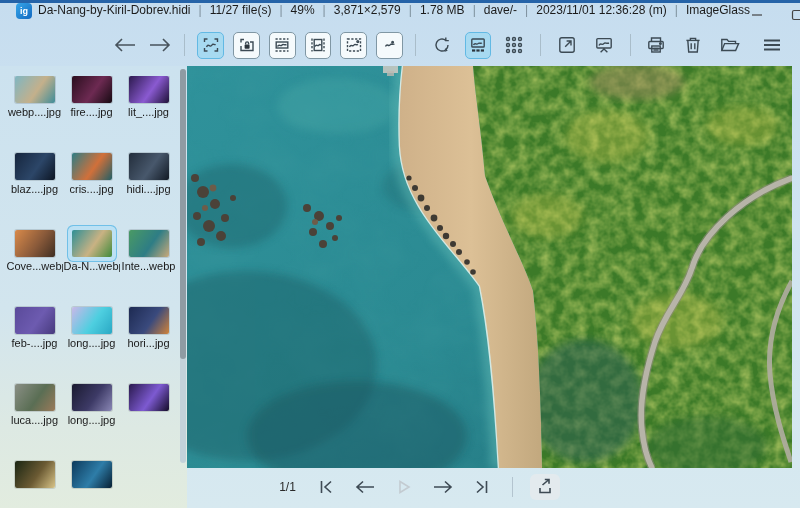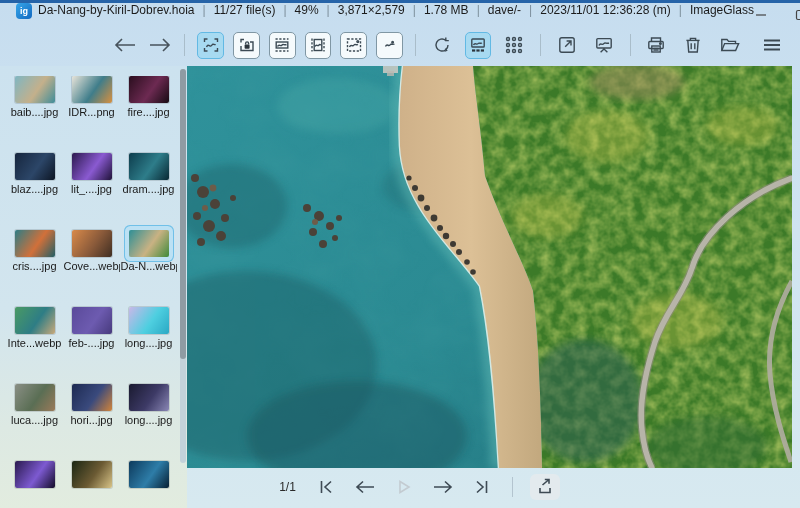--- a/index.html
+++ b/index.html
@@ -58,21 +58,21 @@
   .ssep { width:1px; height:20px; background:#b3c4cf; margin:0 4px; }
   .sbtn.boxed { background:#e3eaee; border-radius:6px; width:30px; }
 </style>
 </head>
 <body>
 
 <div class="app">
 
   <div class="titlebar">
     <div class="app-ico">ig</div>
-    <span class="tseg">Da-Nang-by-Kiril-Dobrev.hoia</span>
+    <span class="tseg">Da-Nang-by-Kiril-Dobrev.hidi</span>
     <span class="tsep">|</span>
     <span class="tseg">11/27 file(s)</span>
     <span class="tsep">|</span>
     <span class="tseg">49%</span>
     <span class="tsep">|</span>
     <span class="tseg">3,871×2,579</span>
     <span class="tsep">|</span>
     <span class="tseg">1.78 MB</span>
     <span class="tsep">|</span>
     <span class="tseg">dave/-</span>
@@ -229,54 +229,50 @@
           <path d="M3,4.5 H19 M3,9 H19 M3,13.5 H19"></path>
         </svg>
       </button>
     </div>
   </div>
 
   <div class="sidebar">
     <div class="gallery" id="gallery">
     <div class="thumb-item">
       <div class="thumb-img" style="background: linear-gradient(125deg, rgb(127, 182, 194) 0%, rgb(196, 176, 139) 55%, rgb(63, 141, 153) 100%);"></div>
-      <div class="thumb-label">baib....jpg</div>
-    </div>
-
-
-    <div class="thumb-item">
-      <div class="thumb-img" style="background: linear-gradient(125deg, rgb(232, 228, 218) 0%, rgb(63, 125, 138) 55%, rgb(216, 144, 63) 100%);"></div>
-      <div class="thumb-label">IDR...png</div>
-    </div>
+      <div class="thumb-label">webp....jpg</div>
+    </div>
+
+
 
     <div class="thumb-item">
       <div class="thumb-img" style="background: linear-gradient(125deg, rgb(42, 14, 30) 0%, rgb(109, 42, 82) 55%, rgb(22, 10, 18) 100%);"></div>
       <div class="thumb-label">fire....jpg</div>
     </div>
 
     <div class="thumb-item">
+      <div class="thumb-img" style="background: linear-gradient(125deg, rgb(44, 26, 78) 0%, rgb(138, 90, 209) 55%, rgb(31, 18, 56) 100%);"></div>
+      <div class="thumb-label">lit_....jpg</div>
+    </div>
+
+    <div class="thumb-item">
       <div class="thumb-img" style="background: linear-gradient(125deg, rgb(22, 38, 62) 0%, rgb(44, 70, 104) 55%, rgb(12, 21, 35) 100%);"></div>
       <div class="thumb-label">blaz....jpg</div>
     </div>
 
-    <div class="thumb-item">
-      <div class="thumb-img" style="background: linear-gradient(125deg, rgb(44, 26, 78) 0%, rgb(138, 90, 209) 55%, rgb(31, 18, 56) 100%);"></div>
-      <div class="thumb-label">lit_....jpg</div>
-    </div>
-
-    <div class="thumb-item">
-      <div class="thumb-img" style="background: linear-gradient(125deg, rgb(13, 61, 77) 0%, rgb(46, 125, 138) 55%, rgb(9, 40, 51) 100%);"></div>
-      <div class="thumb-label">dram....jpg</div>
-    </div>
 
     <div class="thumb-item">
       <div class="thumb-img" style="background: linear-gradient(125deg, rgb(46, 125, 133) 0%, rgb(209, 112, 58) 55%, rgb(34, 95, 102) 100%);"></div>
       <div class="thumb-label">cris....jpg</div>
     </div>
 
+    <div class="thumb-item">
+      <div class="thumb-img" style="background: linear-gradient(125deg, rgb(35, 46, 60) 0%, rgb(72, 88, 108) 55%, rgb(18, 26, 36) 100%);"></div>
+      <div class="thumb-label">hidi....jpg</div>
+    </div>
 
     <div class="thumb-item">
       <div class="thumb-img" style="background: linear-gradient(125deg, rgb(217, 138, 74) 0%, rgb(138, 90, 58) 55%, rgb(63, 46, 34) 100%);"></div>
       <div class="thumb-label">Cove...webp</div>
     </div>
 
     <div class="thumb-item selected">
       <div class="thumb-img" style="background: linear-gradient(125deg, rgb(46, 143, 150) 0%, rgb(201, 178, 131) 55%, rgb(63, 138, 58) 100%);"></div>
       <div class="thumb-label">Da-N...webp</div>
     </div>
@@ -290,27 +286,27 @@
       <div class="thumb-img" style="background: linear-gradient(125deg, rgb(90, 74, 154) 0%, rgb(109, 91, 176) 55%, rgb(71, 58, 125) 100%);"></div>
       <div class="thumb-label">feb-....jpg</div>
     </div>
 
     <div class="thumb-item">
       <div class="thumb-img" style="background: linear-gradient(125deg, rgb(201, 184, 232) 0%, rgb(78, 207, 224) 55%, rgb(42, 168, 196) 100%);"></div>
       <div class="thumb-label">long....jpg</div>
     </div>
 
     <div class="thumb-item">
+      <div class="thumb-img" style="background: linear-gradient(125deg, rgb(29, 42, 82) 0%, rgb(58, 74, 125) 55%, rgb(209, 132, 58) 100%);"></div>
+      <div class="thumb-label">hori...jpg</div>
+    </div>
+
+    <div class="thumb-item">
       <div class="thumb-img" style="background: linear-gradient(125deg, rgb(138, 143, 133) 0%, rgb(90, 110, 84) 55%, rgb(154, 122, 90) 100%);"></div>
       <div class="thumb-label">luca....jpg</div>
-    </div>
-
-    <div class="thumb-item">
-      <div class="thumb-img" style="background: linear-gradient(125deg, rgb(29, 42, 82) 0%, rgb(58, 74, 125) 55%, rgb(209, 132, 58) 100%);"></div>
-      <div class="thumb-label">hori...jpg</div>
     </div>
 
     <div class="thumb-item">
       <div class="thumb-img" style="background: linear-gradient(125deg, rgb(26, 26, 48) 0%, rgb(61, 58, 102) 55%, rgb(138, 135, 181) 100%);"></div>
       <div class="thumb-label">long....jpg</div>
     </div>
 
 
     <div class="thumb-item">
       <div class="thumb-img" style="background: linear-gradient(125deg, rgb(42, 26, 78) 0%, rgb(125, 90, 209) 55%, rgb(20, 12, 40) 100%);"></div>

